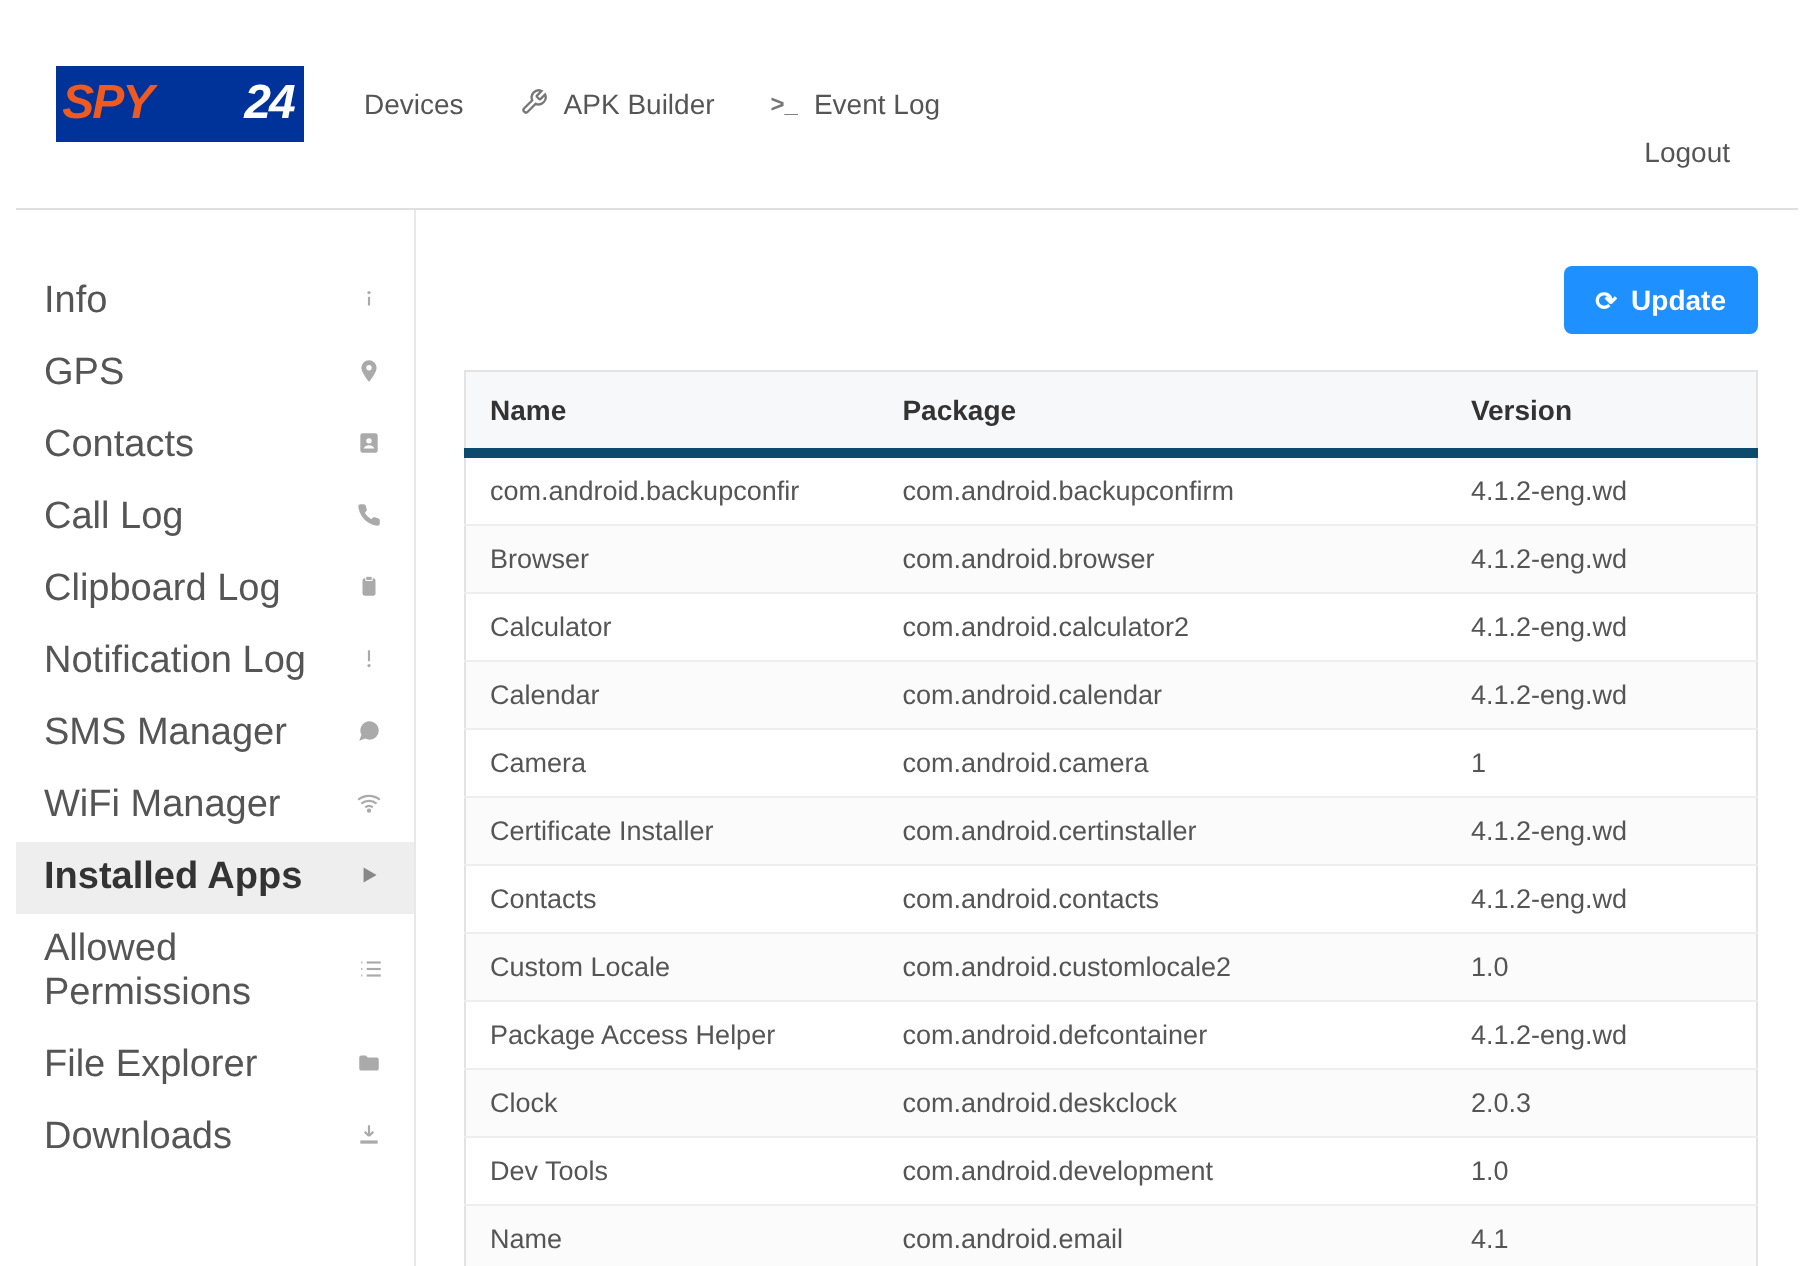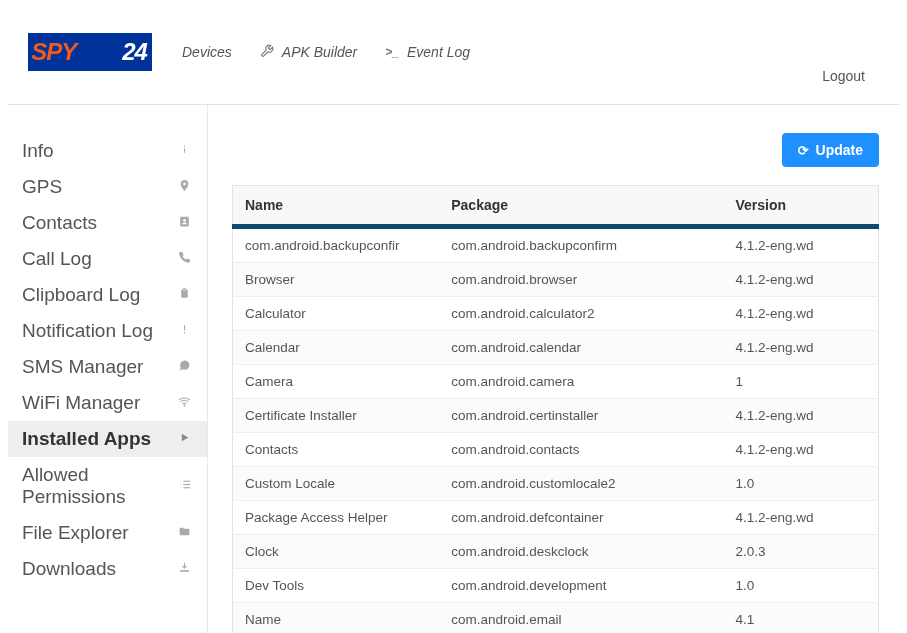--- a/index.html
+++ b/index.html
@@ -37,21 +37,20 @@
       margin-left: 16px;
       flex: 1;
     }
     .nav-item {
       display: flex;
       align-items: center;
       padding: 8px 14px;
       color: #555;
       cursor: pointer;
       font-size: 14px;
-      font-style: italic;
     }
     .nav-item .icon { margin-right: 8px; color: #777; }
     .logout {
       color: #555;
       cursor: pointer;
       font-size: 14px;
       padding: 8px 14px;
       margin-top: 48px;
     }
     .main {

